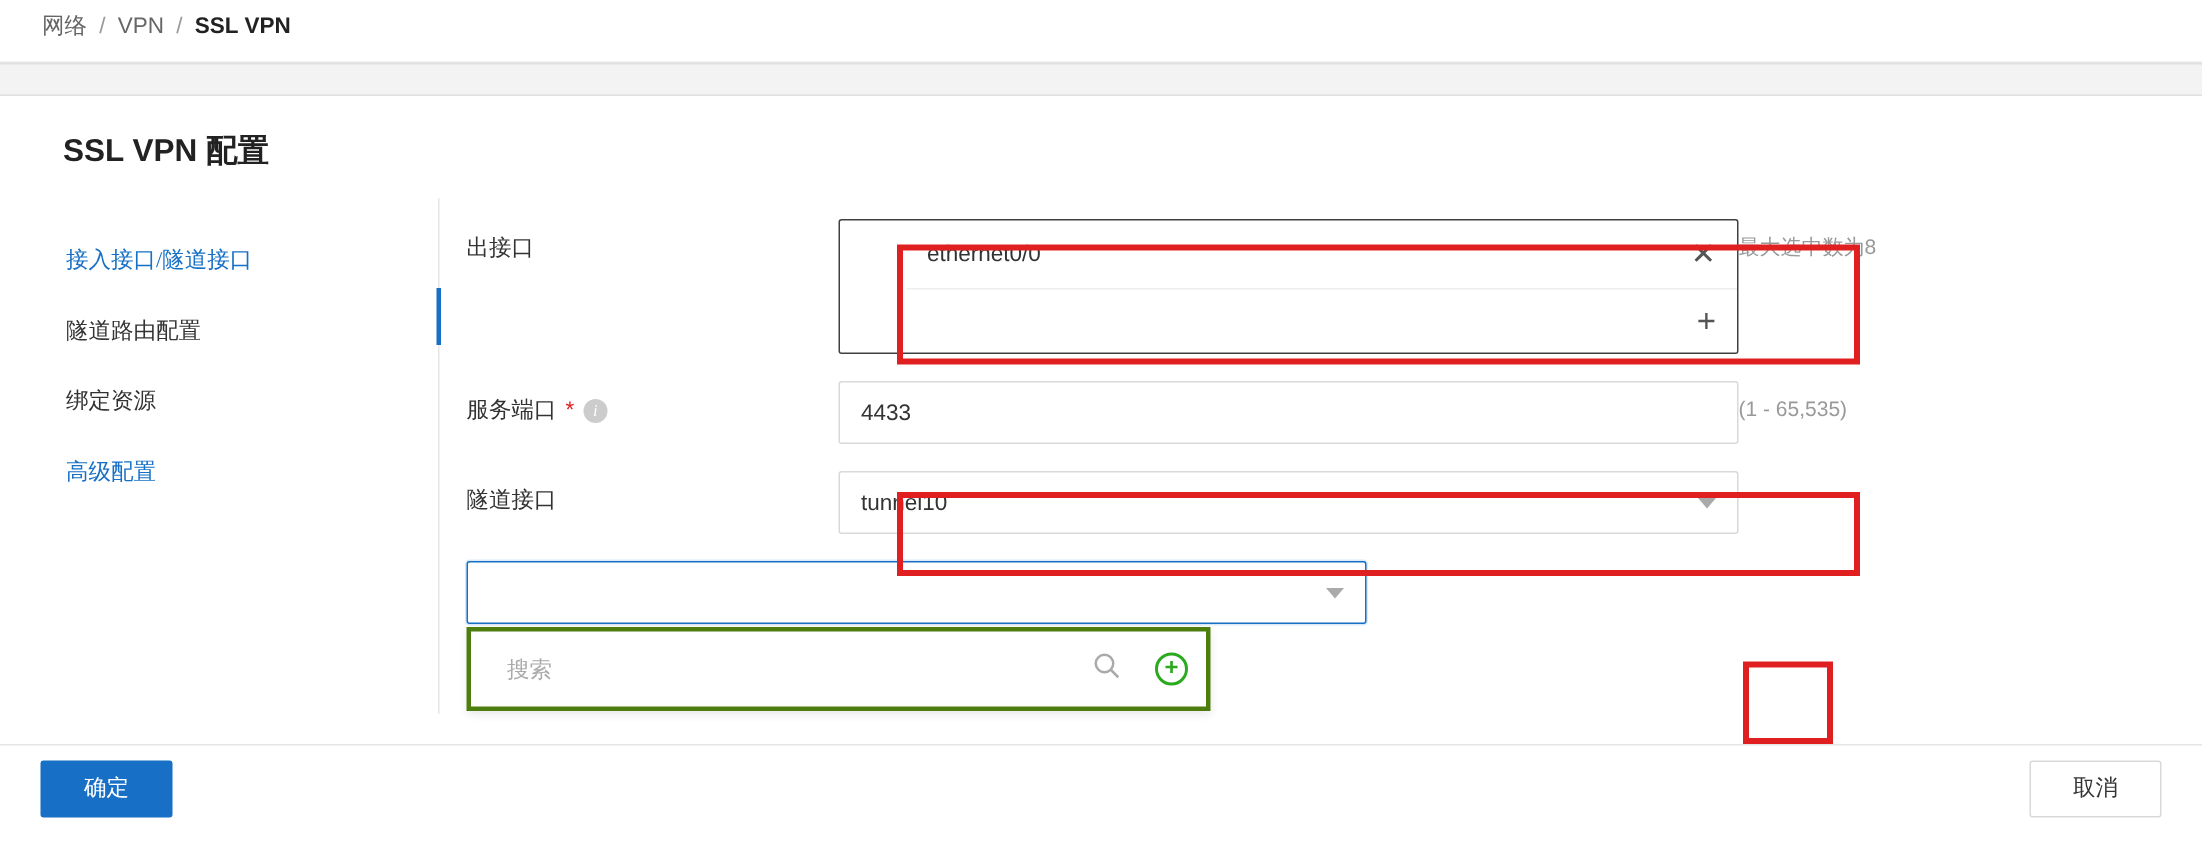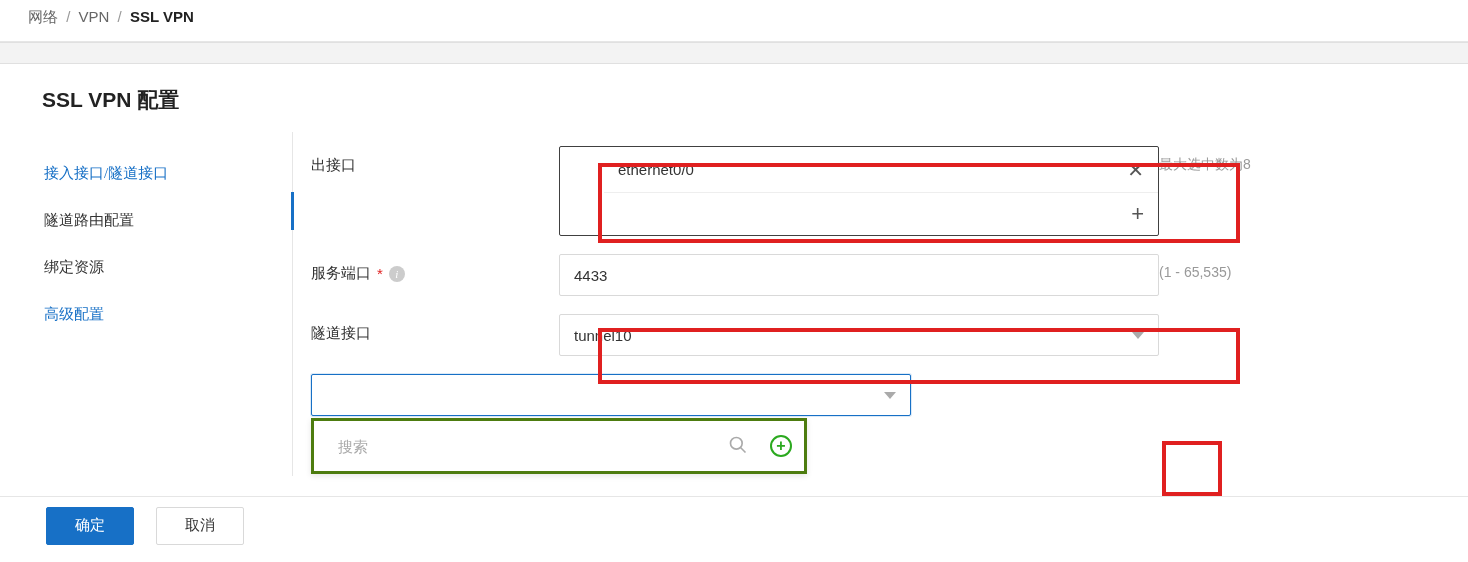--- a/index.html
+++ b/index.html
@@ -53,21 +53,21 @@
 .rb-plus { left: 1162px; top: 441px; width: 60px; height: 55px; }
 
 .dropdown-panel { position: absolute; left: 0; top: 44px; width: 496px; background: #fff; border: 3px solid #4d7c0f; box-shadow: 0 2px 6px rgba(0,0,0,0.1); z-index: 5; }
 .search-row { display: flex; align-items: center; height: 50px; padding: 0 12px; gap: 10px; }
 .search-row .srch-input { flex: 1; height: 38px; padding: 0 12px; font-size: 15px; color: #aaa; display: flex; align-items: center; justify-content: space-between; }
 .mag-icon svg { width: 20px; height: 20px; stroke: #aaa; fill: none; stroke-width: 2; }
 .add-circle { width: 22px; height: 22px; border: 2px solid #2ba91f; border-radius: 50%; display: flex; align-items: center; justify-content: center; color: #2ba91f; font-size: 16px; font-weight: 700; cursor: pointer; flex: 0 0 auto; }
 
 .ghost-region { height: 60px; }
 
-.footer { height: 58px; border-top: 1px solid #e6e6e6; display: flex; align-items: center; padding: 0 46px; gap: 22px; background:#fff; }
+.footer { height: 58px; border-top: 1px solid #e6e6e6; display: flex; align-items: center; padding: 0 27px; gap: 22px; background:#fff;justify-content:space-between; }
 .btn { height: 38px; padding: 0 28px; font-size: 15px; border-radius: 2px; cursor: pointer; display: inline-flex; align-items: center; justify-content: center; }
 .btn-primary { background: #1770c6; color: #fff; border: 1px solid #1770c6; }
 .btn-default { background: #fff; color: #333; border: 1px solid #d9d9d9; }
 
 .page-rel { position: relative; }
 </style>
 </head>
 <body>
 
 <div class="page-rel">

